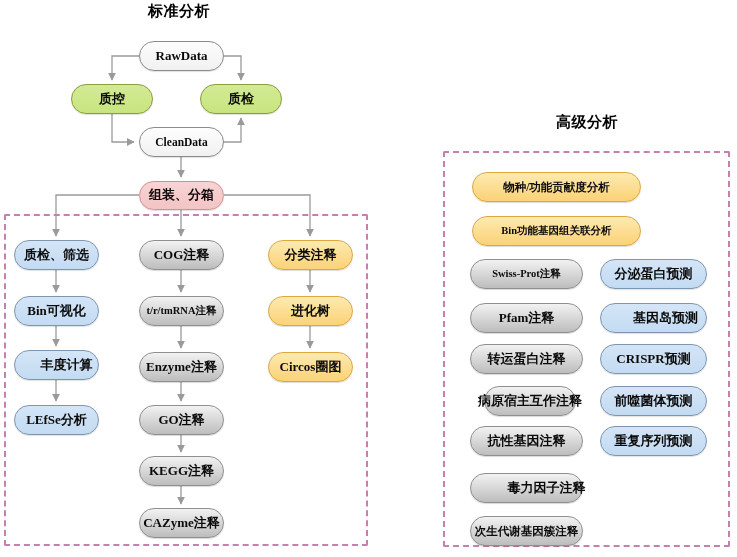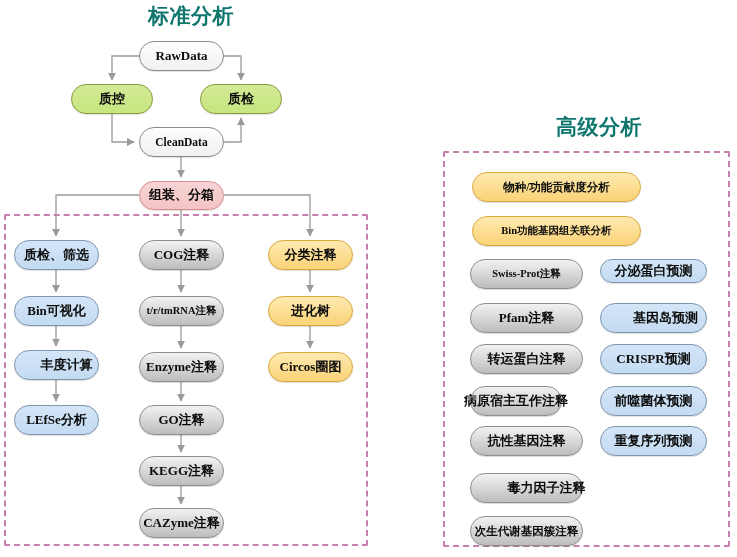--- a/index.html
+++ b/index.html
@@ -6,21 +6,21 @@
   body{
     font-family:"Liberation Serif", serif;
     width:737px;height:557px;position:relative;overflow:hidden;
   }
   .canvas{position:absolute;left:0;top:0;width:737px;height:557px;}
   svg.lines{position:absolute;left:0;top:0;width:737px;height:557px;pointer-events:none;}
 
   .title{
     position:absolute;
     font-family:"DejaVu Sans","Liberation Sans",sans-serif;
-    font-weight:bold;font-size:21px;color:#0f766e;
+    font-weight:bold;font-size:15px;color:#000000;
     letter-spacing:.5px;white-space:nowrap;
   }
   #title-standard{left:148px;top:2px;}
   #title-advanced{left:556px;top:113px;}
 
   .panel{
     position:absolute;
     border:2px dashed #c77fae;
     border-radius:2px;
     box-sizing:border-box;
@@ -135,24 +135,24 @@
       <div class="node n-gray cjk" style="left: 139px; top: 456px; width: 85px; height: 30px;">KEGG注释</div>
       <div class="node n-gray cjk" style="left: 139px; top: 508px; width: 85px; height: 30px;">CAZyme注释</div>
       <div class="node n-orange cjk" style="left: 268px; top: 240px; width: 85px; height: 30px;">分类注释</div>
       <div class="node n-orange cjk" style="left: 268px; top: 296px; width: 85px; height: 30px;">进化树</div>
       <div class="node n-orange cjk" style="left: 268px; top: 352px; width: 85px; height: 30px;">Circos圈图</div>
       <div class="node n-orange cjk" style="left: 472px; top: 172px; width: 169px; height: 30px; font-size: 11.5px;">物种/功能贡献度分析</div>
       <div class="node n-orange cjk" style="left: 472px; top: 216px; width: 169px; height: 30px; font-size: 10.5px;">Bin功能基因组关联分析</div>
       <div class="node n-gray cjk" style="left: 470px; top: 259px; width: 113px; height: 30px; font-size: 10.5px;">Swiss-Prot注释</div>
       <div class="node n-gray cjk" style="left: 470px; top: 303px; width: 113px; height: 30px;">Pfam注释</div>
       <div class="node n-gray cjk" style="left: 470px; top: 344px; width: 113px; height: 30px;">转运蛋白注释</div>
-      <div class="node n-gray cjk" style="left: 470px; top: 386px; width: 92px; height: 30px;">病原宿主互作注释</div>
+      <div class="node n-gray cjk" style="left: 484px; top: 386px; width: 92px; height: 30px;">病原宿主互作注释</div>
       <div class="node n-gray cjk" style="left: 470px; top: 426px; width: 113px; height: 30px;">抗性基因注释</div>
       <div class="node n-gray cjk" style="left: 470px; top: 473px; width: 113px; height: 30px; padding-left: 40px;">毒力因子注释</div>
       <div class="node n-gray cjk" style="left: 470px; top: 516px; width: 113px; height: 30px; font-size: 11.5px;">次生代谢基因簇注释</div>
-      <div class="node n-blue cjk" style="left: 600px; top: 259px; width: 107px; height: 24px;">分泌蛋白预测</div>
+      <div class="node n-blue cjk" style="left: 600px; top: 259px; width: 107px; height: 30px;">分泌蛋白预测</div>
       <div class="node n-blue cjk" style="left: 600px; top: 303px; width: 107px; height: 30px; padding-left: 24px;">基因岛预测</div>
       <div class="node n-blue cjk" style="left: 600px; top: 344px; width: 107px; height: 30px;">CRISPR预测</div>
       <div class="node n-blue cjk" style="left: 600px; top: 386px; width: 107px; height: 30px;">前噬菌体预测</div>
       <div class="node n-blue cjk" style="left: 600px; top: 426px; width: 107px; height: 30px;">重复序列预测</div>
     </div>
 
 </div>
 
 </body></html>

